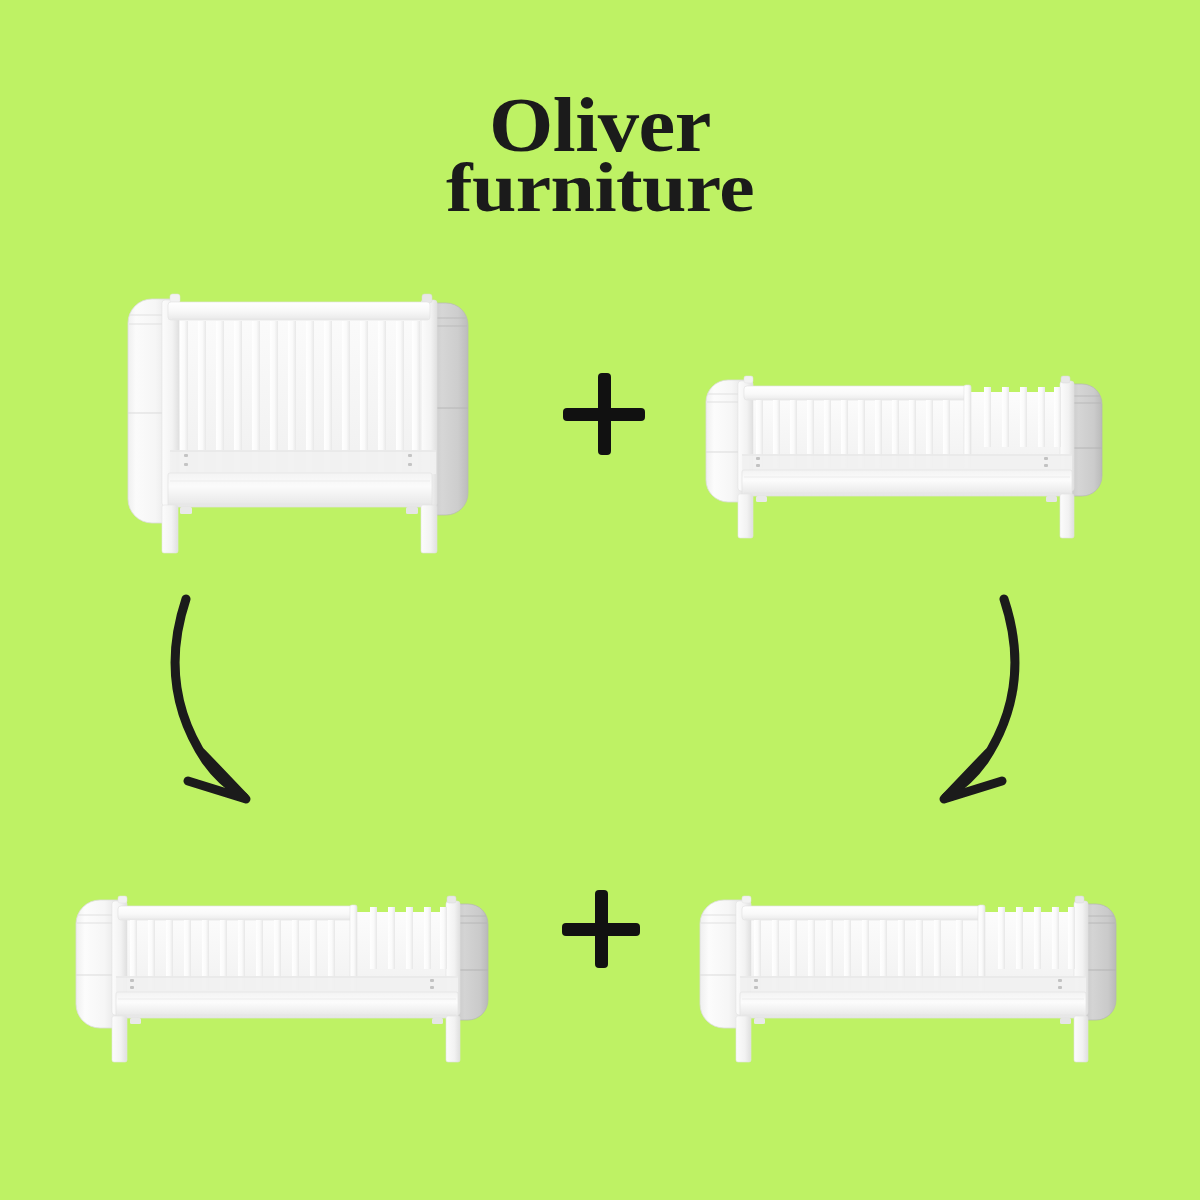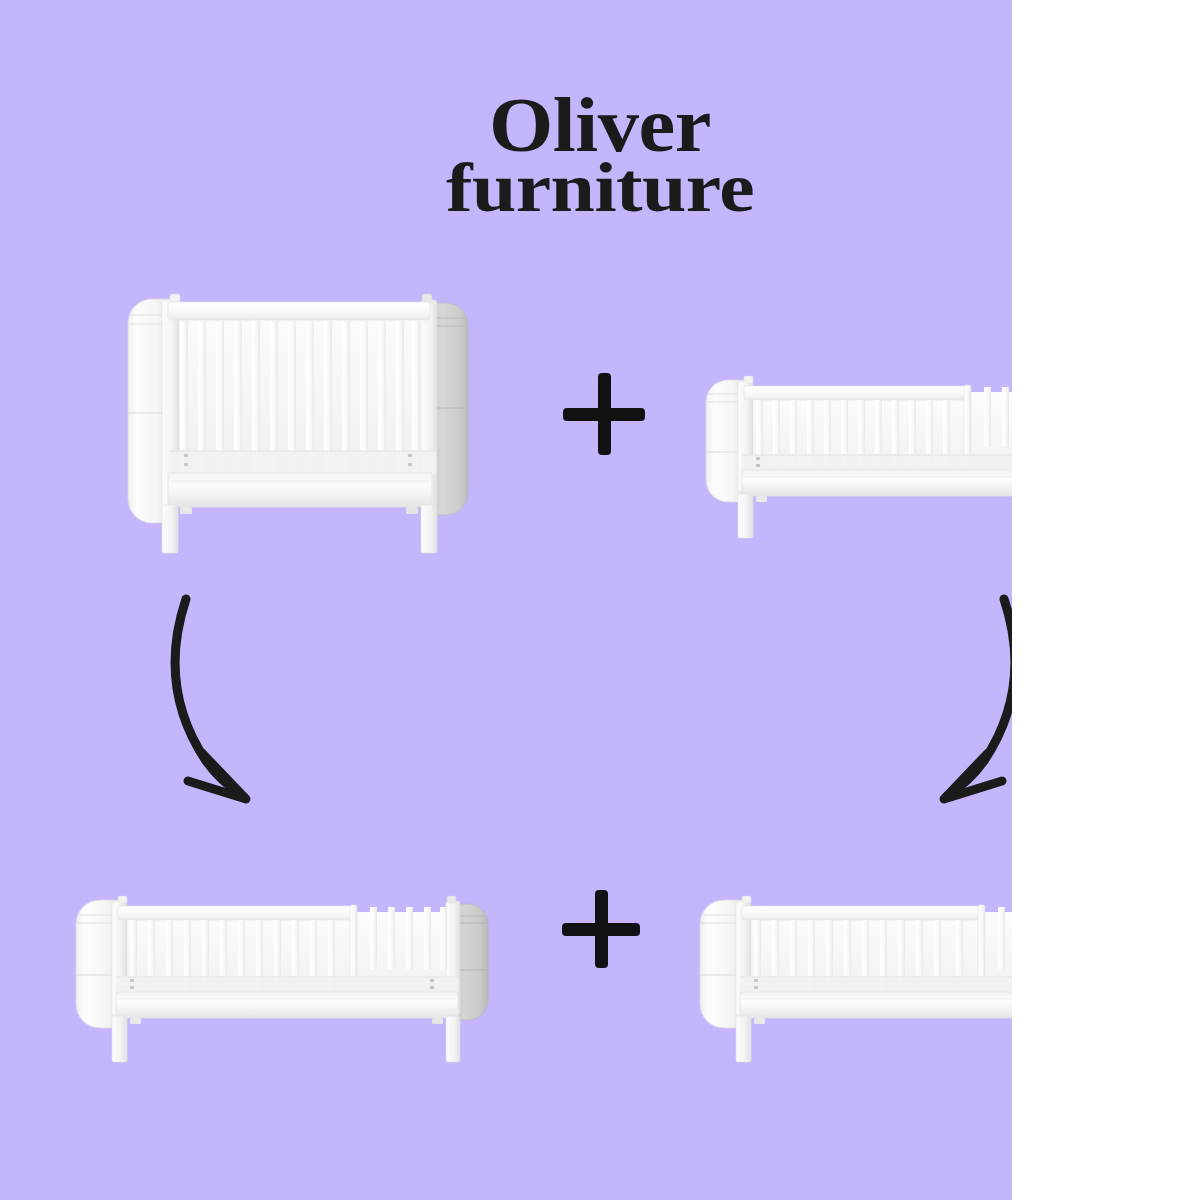--- a/index.html
+++ b/index.html
@@ -7,23 +7,23 @@
     margin: 0;
     padding: 0;
     background: #ffffff;
   }
   body {
     font-family: "Liberation Serif", serif;
     -webkit-font-smoothing: antialiased;
   }
   #stage {
     position: relative;
-    width: 1012px;
+    width: 1200px;
     height: 1200px;
-    background: #c4b5fd;
+    background: #bef264;
     overflow: hidden;
   }
 
   
   #brand-logo {
     position: absolute;
     left: 0;
     top: 88px;
     width: 1200px;
     text-align: center;

